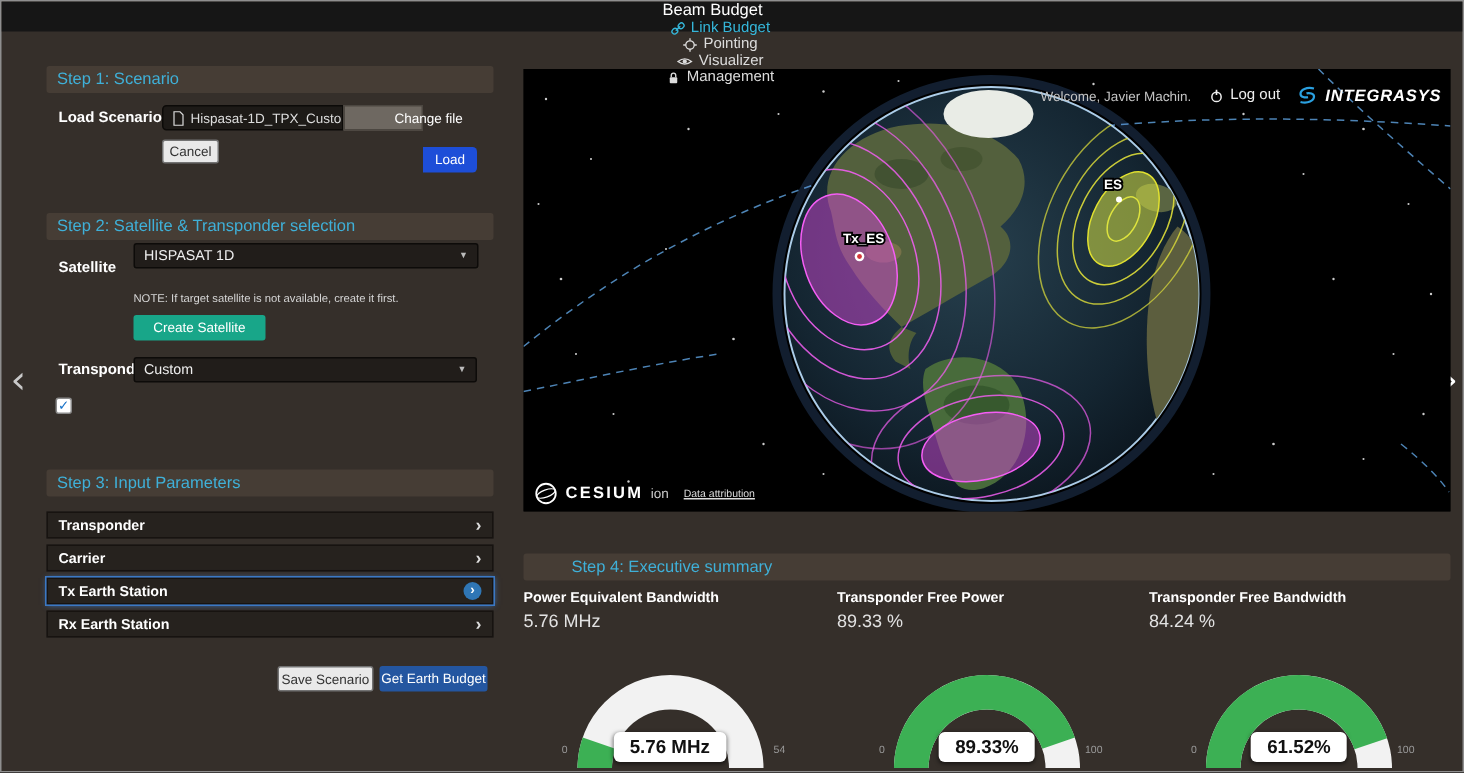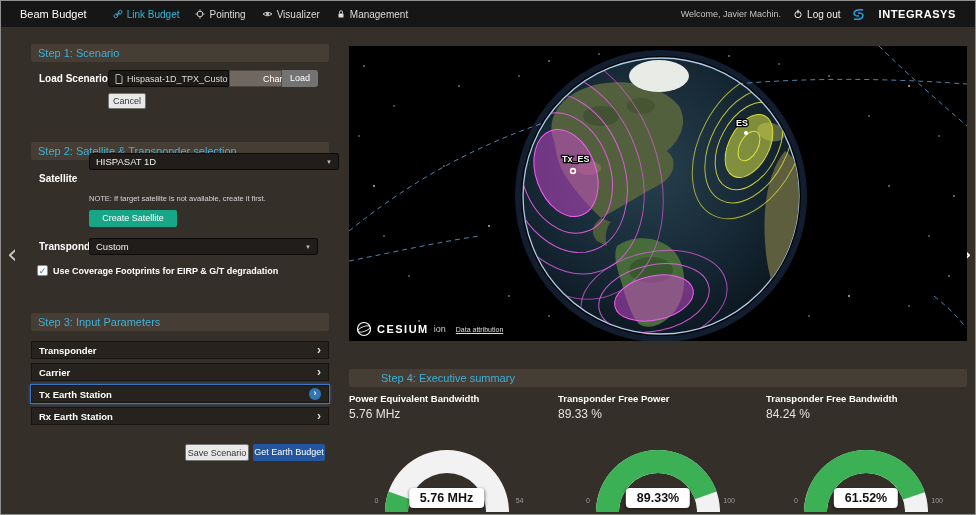--- a/index.html
+++ b/index.html
@@ -1,38 +1,38 @@
 <!DOCTYPE html>
 <html><head>
 <meta charset="utf-8">
 <style>
   * { margin:0; padding:0; box-sizing:border-box; }
   html,body { background:#1b1b1b; font-family:"Liberation Sans", sans-serif; }
   #root { position:relative; width:976px; height:515px; background:#352f2a; overflow:hidden; border:1px solid #8f8f8f; }
 
   
-  .navbar { position:absolute; top:0; left:0; right:0; height:26px; background:#161616; display:flex; align-items:center; padding:0 19px; z-index:9; }
+  .navbar { position:absolute; top:0; left:0; right:0; height:20px; background:#161616; display:flex; align-items:center; padding:0 14px; z-index:9;flex-direction:column; }
   .brand { color:#fff; font-size:11px; margin-right:26px; white-space:nowrap; }
   .nav-item { display:flex; align-items:center; gap:4px; color:#dcdcdc; font-size:10px; margin-right:16px; cursor:pointer; white-space:nowrap; }
   .nav-item.active { color:#35b6d9; }
   .nav-right { margin-left:auto; display:flex; align-items:center; gap:12px; }
   .welcome { color:#c3c3c3; font-size:9px; white-space:nowrap; }
   .logout { display:flex; align-items:center; gap:4px; color:#eee; font-size:10px; cursor:pointer; white-space:nowrap; }
-  .logo { display:flex; gap:13px; color:#fff; font-size:11px; font-weight:bold; letter-spacing:.6px; white-space:nowrap; }
+  .logo { display:flex; align-items:center; gap:5px; color:#fff; font-size:11px; font-weight:bold; letter-spacing:.6px; white-space:nowrap;font-style:italic; }
   .nico svg { display:block; }
 
   
   .hdr { position:absolute; height:18px; background:#463d35; color:#3fb0d8; font-size:11px; line-height:18px; padding:0 7px; border-radius:2px; }
 
   
   .lbl { position:absolute; color:#fff; font-size:10px; font-weight:bold; white-space:nowrap; }
   .sel { position:absolute; height:17px; background:#211d1a; border:1px solid #0d0b09; color:#eee; font-size:9.5px; display:flex; justify-content:space-between; align-items:center; padding:0 6px; cursor:pointer; border-radius:2px; }
   .caret { font-size:6px; color:#bbb; }
   .btn { position:absolute; height:17px; font-size:9px; line-height:17px; text-align:center; cursor:pointer; color:#fff; border-radius:2px; white-space:nowrap; }
-  .btn-blue { background:#737373; }
+  .btn-blue { background:#1d4ed8;margin-top:28px; }
   .btn-gray { background:#6e6861; border:1px solid #4c4741; }
   .btn-light { background:#e9e9e9; color:#333; border:1px solid #737373; }
   .btn-teal { background:#18a689;text-align:center; }
   .btn-navy { background:#2456a0; }
   .file-pill { position:absolute; height:17px; background:#1d1a17; border:1px solid #0c0a08; color:#ddd; font-size:9px; display:flex; align-items:center; gap:4px; padding:0 6px; border-radius:3px 0 0 3px; cursor:pointer; white-space:nowrap; overflow:hidden; }
   .note { position:absolute; color:#d6d6d6; font-size:7.5px; white-space:nowrap; }
   .cb-row { position:absolute; display:flex; align-items:center; gap:5px; cursor:pointer; }
   .cb { width:11px; height:11px; background:#fff; border:1px solid #8a8a8a; display:flex; align-items:center; justify-content:center; font-size:9px; color:#1a73c8; font-family:"DejaVu Sans", sans-serif; border-radius:2px; }
   .cb-lbl { color:#fff; font-size:9px; font-weight:bold; white-space:nowrap; }
 
@@ -149,40 +149,39 @@
     </span>
     <span>Hispasat-1D_TPX_Custom.json</span>
   </div>
   <div class="btn btn-gray" style="left:228px; top:69px; width:53px; border-radius:0;padding-left:33px;">Change file</div>
   <div class="btn btn-blue" style="left:281px; top:69px; width:36px; border-radius:0 3px 3px 0;">Load</div>
   <div class="btn btn-light" style="left:107px; top:92px; width:38px; height:16px; line-height:15px;">Cancel</div>
 
   <div class="hdr" style="left:30px; top:141px; width:298px;">Step 2: Satellite &amp; Transponder selection</div>
 
   <span class="lbl" style="left:38px; top:172px;">Satellite</span>
-  <div class="sel" style="left:88px; top:152px; width:250px;">
+  <div class="sel" style="left:88px; top:161px; width:230px;">
     <span>HISPASAT 1D</span>
     <span class="caret">▼</span>
   </div>
 
   <span class="note" style="left:88px; top:193px;">NOTE: If target satellite is not available, create it first.</span>
 
   <div class="btn btn-teal" style="left:88px; top:209px; width:88px;">Create Satellite</div>
 
   <span class="lbl" style="left:38px; top:240px;">Transponder</span>
   <div class="sel" style="left:88px; top:237px; width:229px;">
     <span>Custom</span>
     <span class="caret">▼</span>
   </div>
 
   <div class="cb-row" style="left:36px; top:264px;">
     <span class="cb">
         <span>✓</span>
       </span>
-    <span class="cb-lbl">Use Coverage Footprints for EIRP &amp; G/T degradation</span>
   </div>
 
   <div class="hdr" style="left:30px; top:312px; width:298px;">Step 3: Input Parameters</div>
 
   <div class="acc" style="top:340px;">
     <span>Transponder</span>
     <span class="chev">›</span>
   </div>
   <div class="acc" style="top:362px;">
     <span>Carrier</span>

